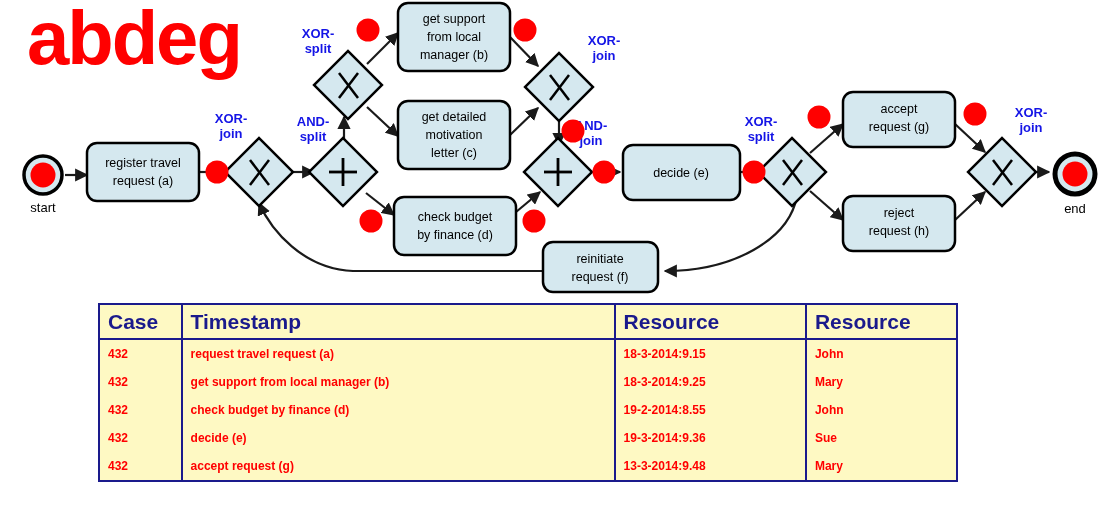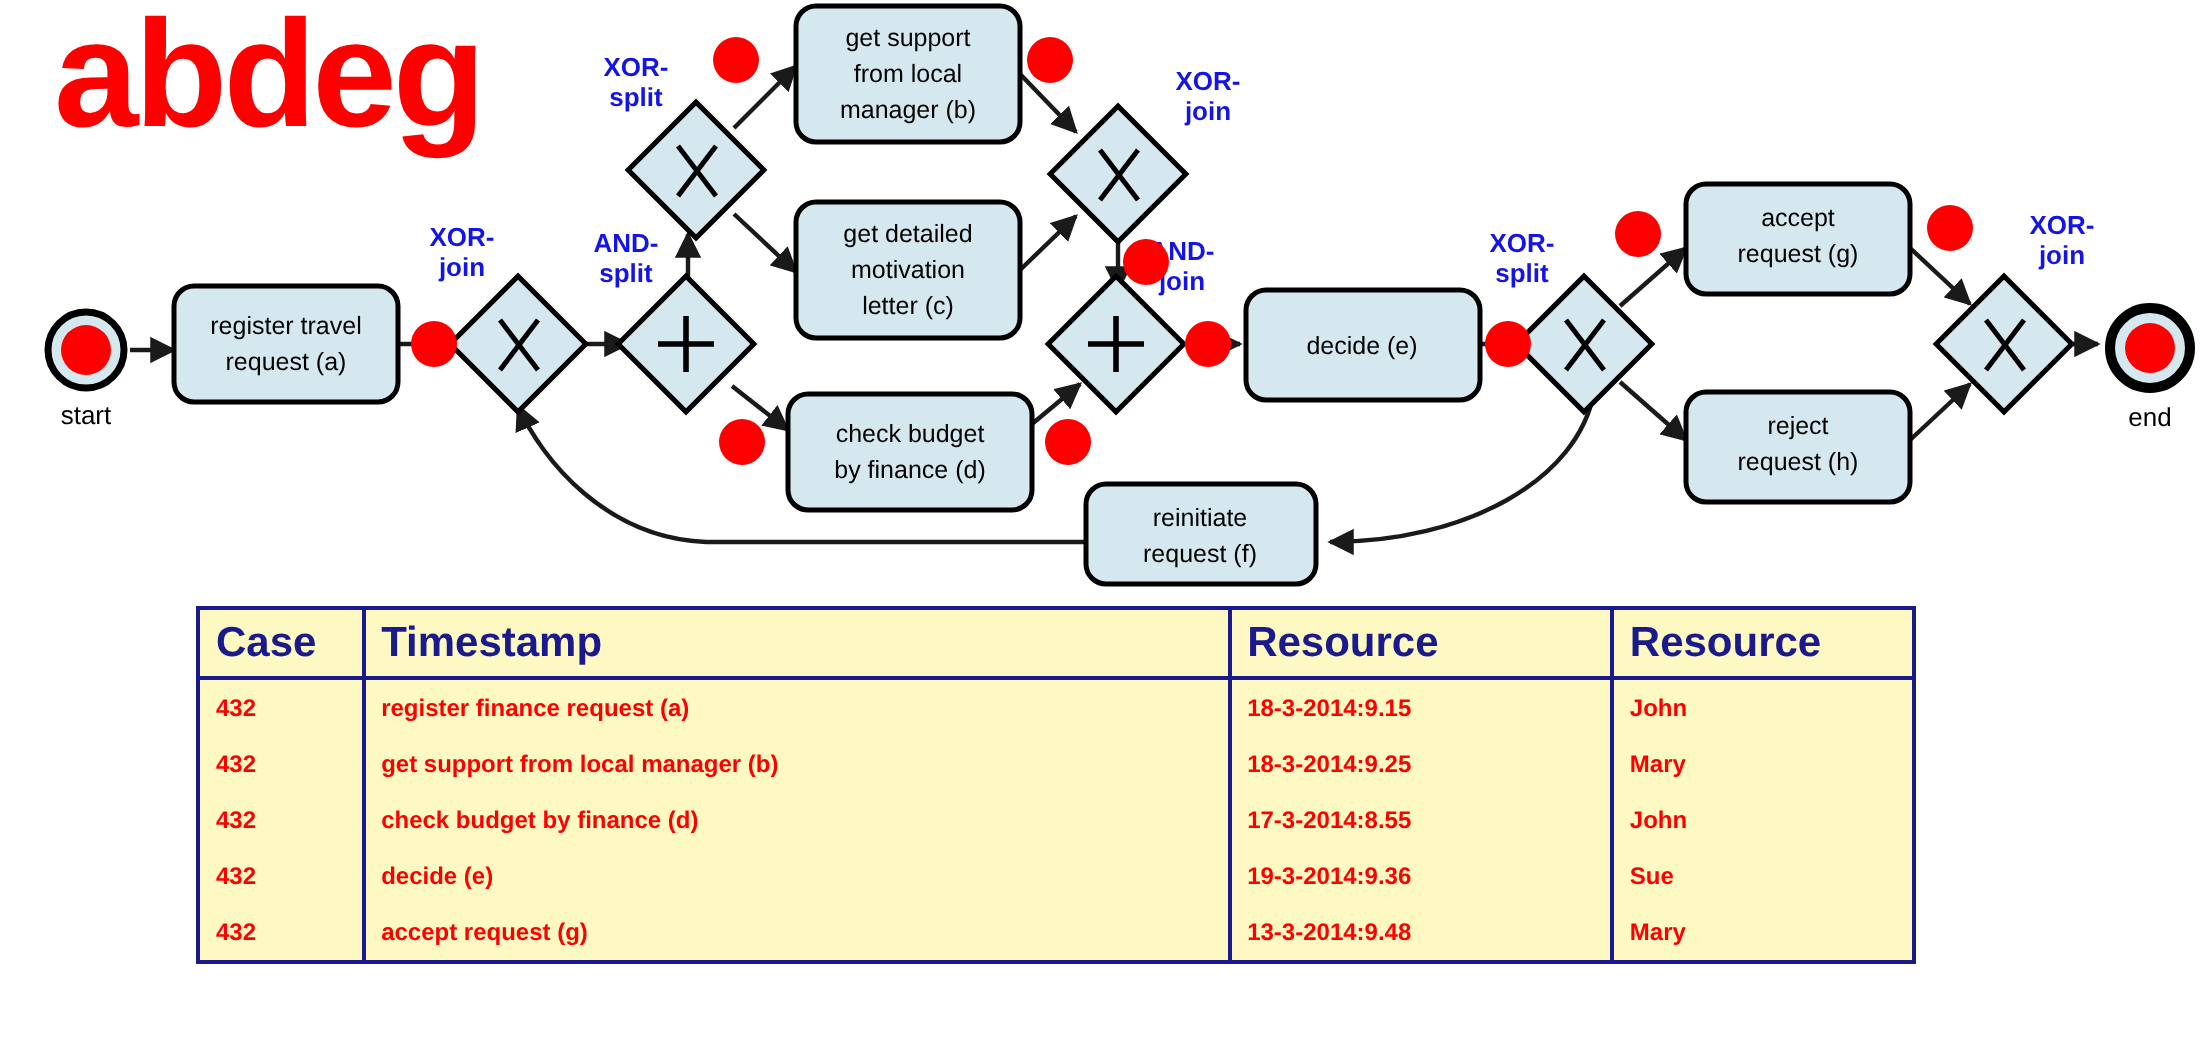--- a/index.html
+++ b/index.html
@@ -350,34 +350,34 @@
       <tr>
         <th>Case</th>
         <th>Timestamp</th>
         <th>Resource</th>
         <th>Resource</th>
       </tr>
     </thead>
     <tbody>
       <tr>
         <td>432</td>
-        <td>register finance request (a)</td>
+        <td>request travel request (a)</td>
         <td>18-3-2014:9.15</td>
         <td>John</td>
       </tr>
       <tr>
         <td>432</td>
         <td>get support from local manager (b)</td>
         <td>18-3-2014:9.25</td>
         <td>Mary</td>
       </tr>
       <tr>
         <td>432</td>
         <td>check budget by finance (d)</td>
-        <td>17-3-2014:8.55</td>
+        <td>19-2-2014:8.55</td>
         <td>John</td>
       </tr>
       <tr>
         <td>432</td>
         <td>decide (e)</td>
         <td>19-3-2014:9.36</td>
         <td>Sue</td>
       </tr>
       <tr>
         <td>432</td>

